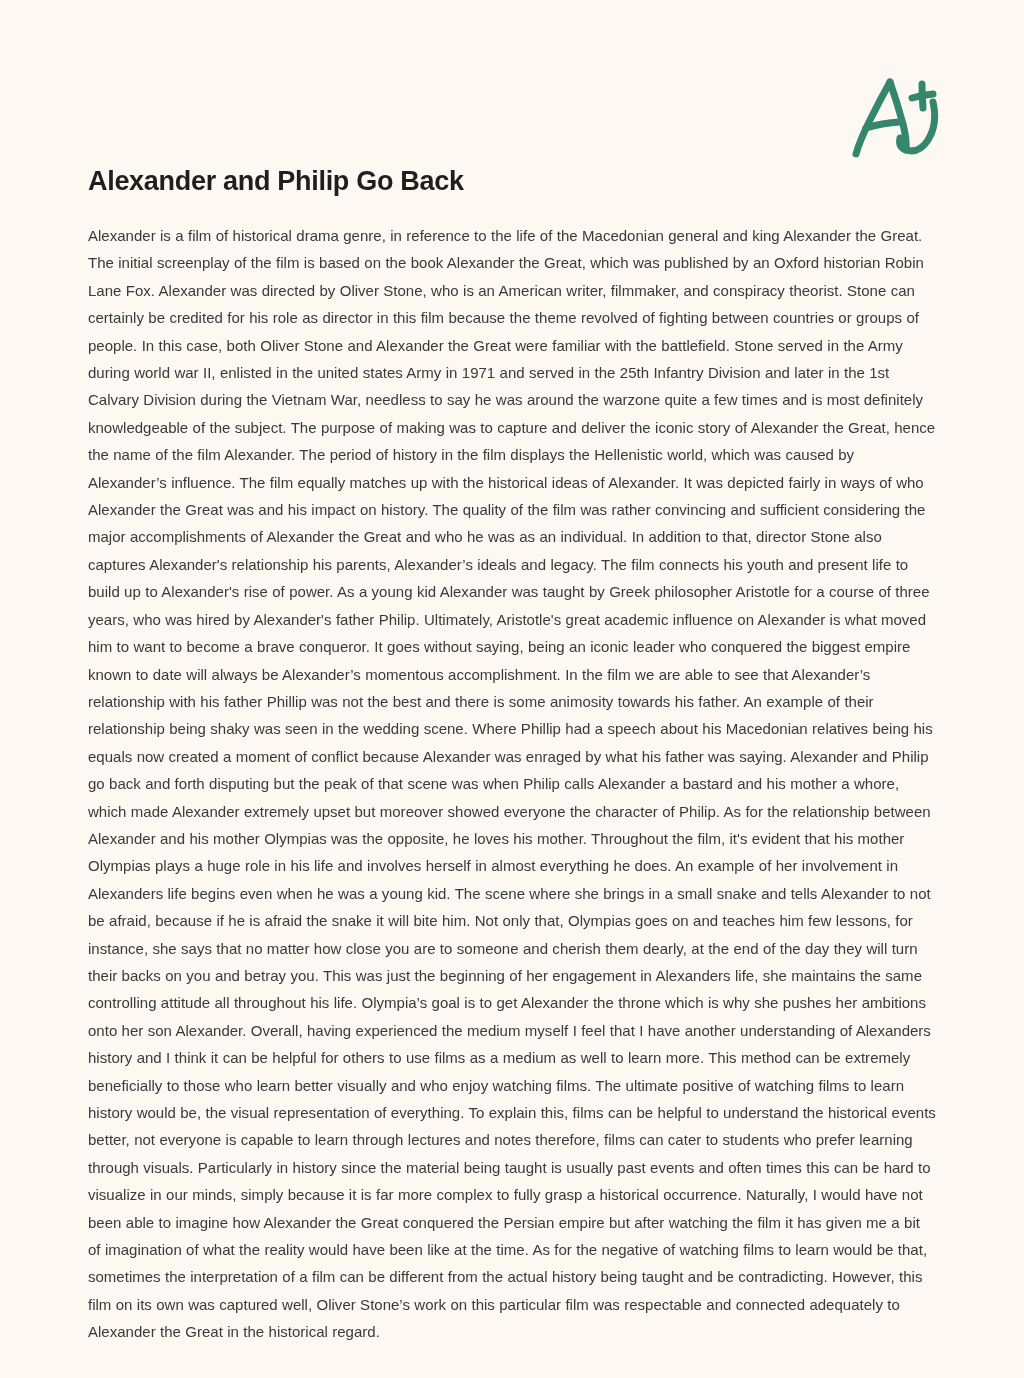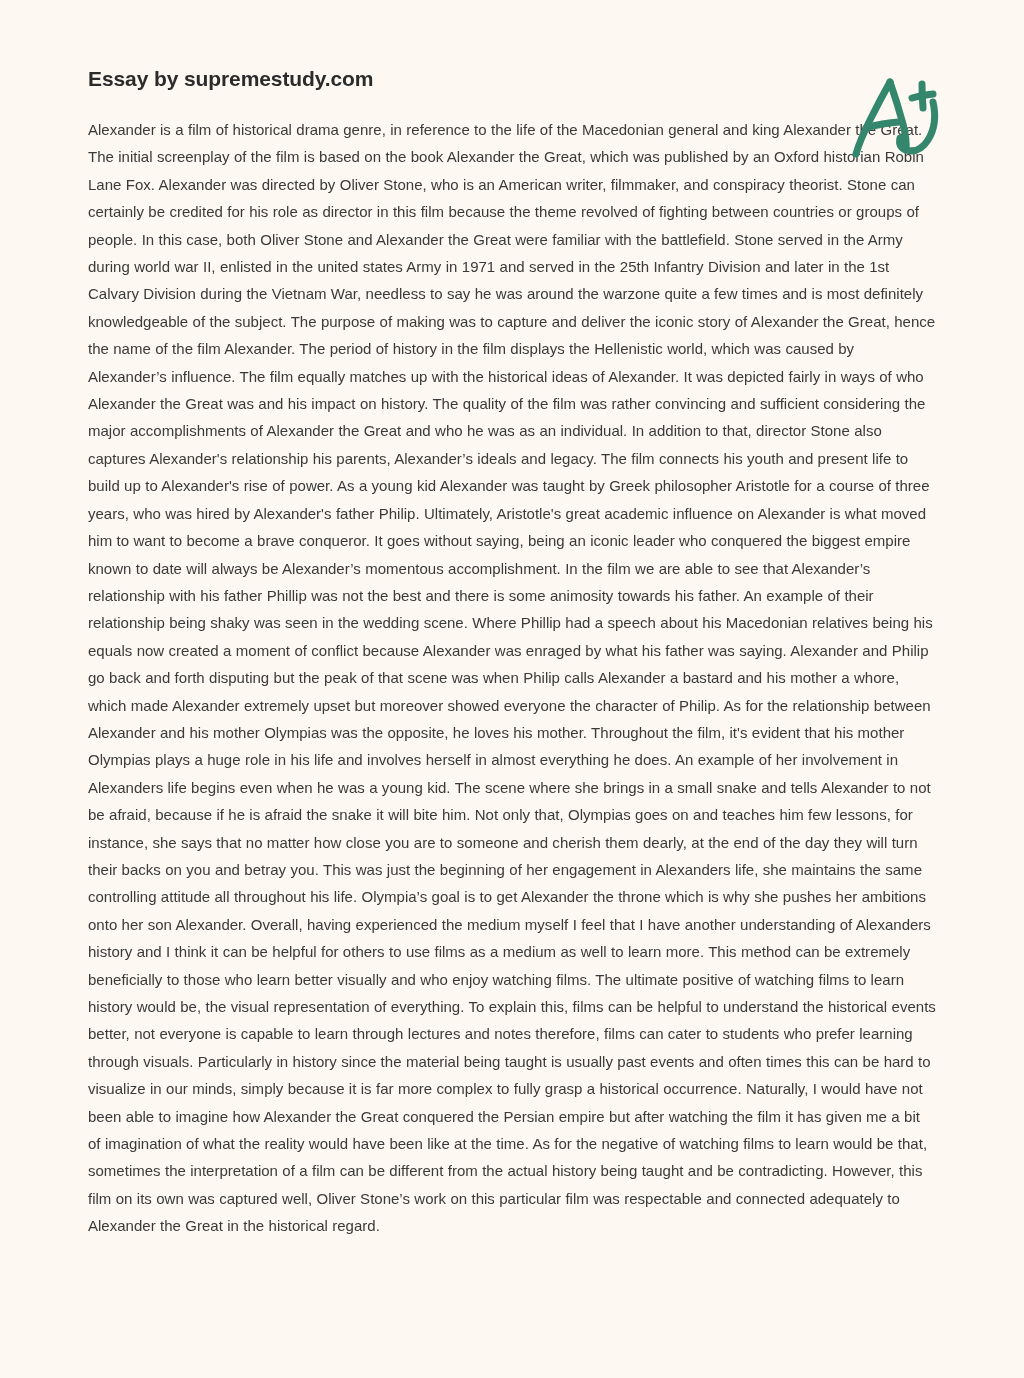--- a/index.html
+++ b/index.html
@@ -87,21 +87,20 @@
     letter-spacing: 0.01px;
     word-spacing: 0.2px;
   }
 </style>
 </head>
 <body>
 
 <div class="page">
 
   <header class="site-header">
-    <div class="brand-line">Essay by supremestudy.com</div>
 
 
     <div class="logo-wrap" title="A+">
       <svg viewBox="0 0 110 110" xmlns="http://www.w3.org/2000/svg" fill="none" stroke="#34866d" stroke-width="7" stroke-linecap="round" stroke-linejoin="round">
 
         <path d="M16 92 Q20 78 30 58 Q40 38 50 20"></path>
 
         <path d="M50 20 Q57 40 63 62 Q67 78 66 88"></path>
 
         <path d="M26 66 Q42 61 60 60"></path>
@@ -109,19 +108,20 @@
         <path d="M72 36 Q82 33 93 32"></path>
 
         <path d="M82 22 Q82 33 83 46"></path>
 
         <path d="M93 40 Q98 62 88 78 Q79 92 66 88 Q58 85 60 76"></path>
       </svg>
     </div>
   </header>
 
   <main class="essay">
+    <h1 class="essay-title">Alexander and Philip Go Back</h1>
 
     <div class="essay-body">
       <p>Alexander is a film of historical drama genre, in reference to the life of the Macedonian general and king Alexander the Great. The initial screenplay of the film is based on the book Alexander the Great, which was published by an Oxford historian Robin Lane Fox. Alexander was directed by Oliver Stone, who is an American writer, filmmaker, and conspiracy theorist. Stone can certainly be credited for his role as director in this film because the theme revolved of fighting between countries or groups of people. In this case, both Oliver Stone and Alexander the Great were familiar with the battlefield. Stone served in the Army during world war II, enlisted in the united states Army in 1971 and served in the 25th Infantry Division and later in the 1st Calvary Division during the Vietnam War, needless to say he was around the warzone quite a few times and is most definitely knowledgeable of the subject. The purpose of making was to capture and deliver the iconic story of Alexander the Great, hence the name of the film Alexander. The period of history in the film displays the Hellenistic world, which was caused by Alexander’s influence. The film equally matches up with the historical ideas of Alexander. It was depicted fairly in ways of who Alexander the Great was and his impact on history. The quality of the film was rather convincing and sufficient considering the major accomplishments of Alexander the Great and who he was as an individual. In addition to that, director Stone also captures Alexander's relationship his parents, Alexander’s ideals and legacy. The film connects his youth and present life to build up to Alexander's rise of power. As a young kid Alexander was taught by Greek philosopher Aristotle for a course of three years, who was hired by Alexander's father Philip. Ultimately, Aristotle's great academic influence on Alexander is what moved him to want to become a brave conqueror. It goes without saying, being an iconic leader who conquered the biggest empire known to date will always be Alexander’s momentous accomplishment. In the film we are able to see that Alexander’s relationship with his father Phillip was not the best and there is some animosity towards his father. An example of their relationship being shaky was seen in the wedding scene. Where Phillip had a speech about his Macedonian relatives being his equals now created a moment of conflict because Alexander was enraged by what his father was saying. Alexander and Philip go back and forth disputing but the peak of that scene was when Philip calls Alexander a bastard and his mother a whore, which made Alexander extremely upset but moreover showed everyone the character of Philip. As for the relationship between Alexander and his mother Olympias was the opposite, he loves his mother. Throughout the film, it's evident that his mother Olympias plays a huge role in his life and involves herself in almost everything he does. An example of her involvement in Alexanders life begins even when he was a young kid. The scene where she brings in a small snake and tells Alexander to not be afraid, because if he is afraid the snake it will bite him. Not only that, Olympias goes on and teaches him few lessons, for instance, she says that no matter how close you are to someone and cherish them dearly, at the end of the day they will turn their backs on you and betray you. This was just the beginning of her engagement in Alexanders life, she maintains the same controlling attitude all throughout his life. Olympia’s goal is to get Alexander the throne which is why she pushes her ambitions onto her son Alexander. Overall, having experienced the medium myself I feel that I have another understanding of Alexanders history and I think it can be helpful for others to use films as a medium as well to learn more. This method can be extremely beneficially to those who learn better visually and who enjoy watching films. The ultimate positive of watching films to learn history would be, the visual representation of everything. To explain this, films can be helpful to understand the historical events better, not everyone is capable to learn through lectures and notes therefore, films can cater to students who prefer learning through visuals. Particularly in history since the material being taught is usually past events and often times this can be hard to visualize in our minds, simply because it is far more complex to fully grasp a historical occurrence. Naturally, I would have not been able to imagine how Alexander the Great conquered the Persian empire but after watching the film it has given me a bit of imagination of what the reality would have been like at the time. As for the negative of watching films to learn would be that, sometimes the interpretation of a film can be different from the actual history being taught and be contradicting. However, this film on its own was captured well, Oliver Stone’s work on this particular film was respectable and connected adequately to Alexander the Great in the historical regard.</p>
     </div>
   </main>
 
 </div>
 
 </body></html>

